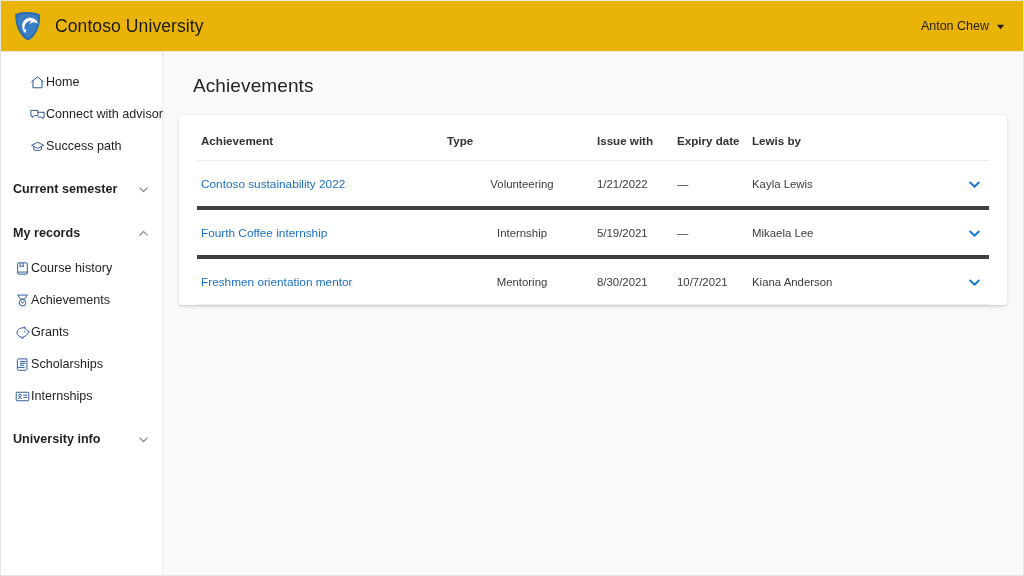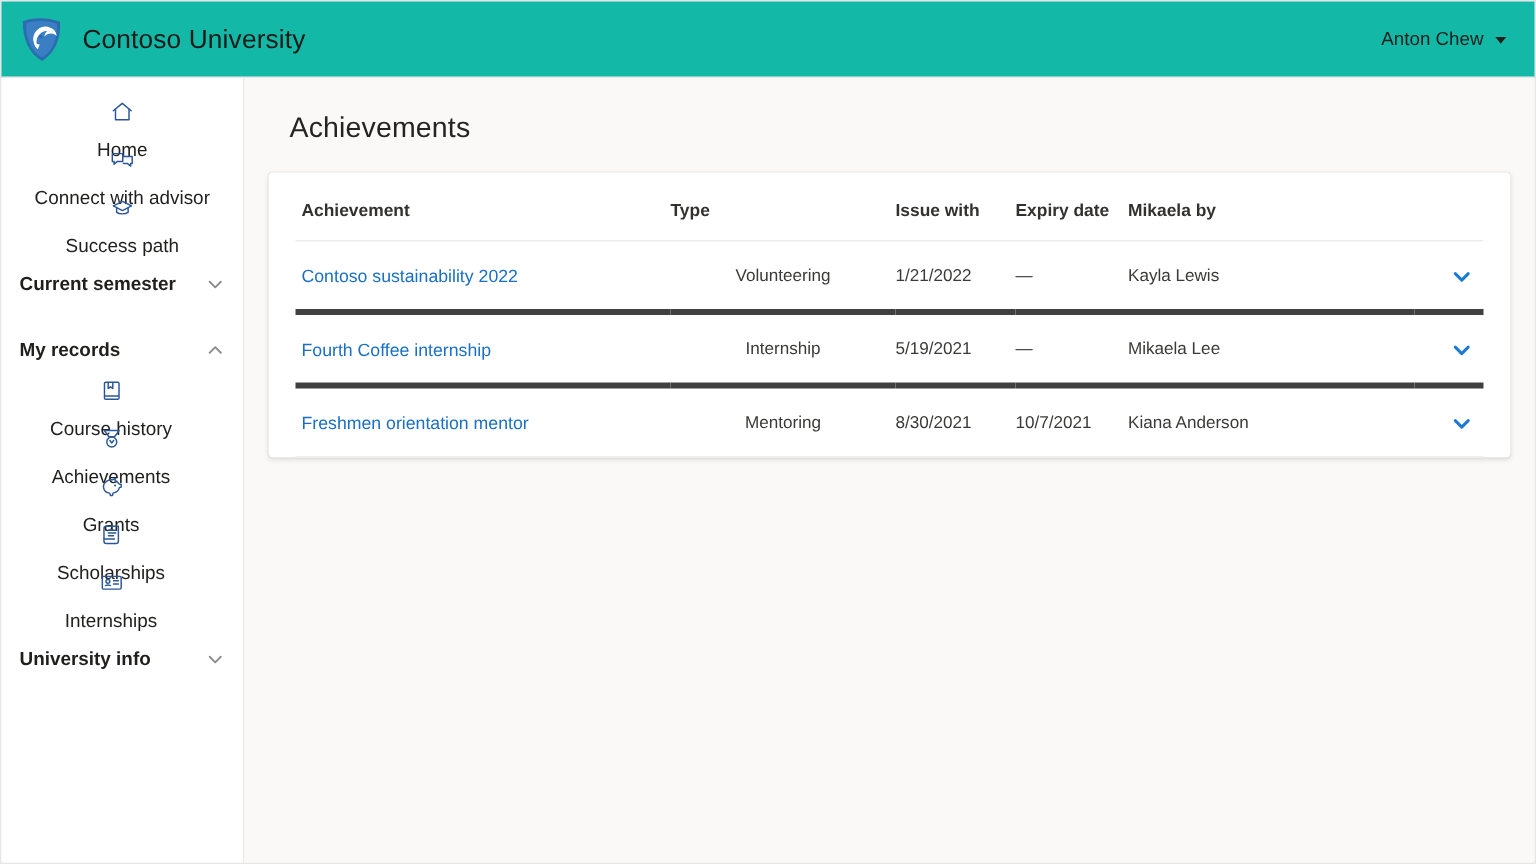--- a/index.html
+++ b/index.html
@@ -13,21 +13,21 @@
     width: 1024px; height: 576px;
     position: relative;
     display: flex; flex-direction: column;
     background: #faf9f8;
     border: 1px solid #e6e6e6;
   }
 
   
   .topbar {
     height: 51px; min-height: 51px;
-    background: #14b8a6;
+    background: #eab308;
     border-bottom: 1px solid #ebe9e7;
     display: flex; align-items: center;
     justify-content: space-between;
     padding: 0 16px 0 10px;
     position: relative; z-index: 5;
   }
   .brand { display: flex; align-items: center; gap: 10px; }
   .brand-logo { width: 34px; height: 34px; display: block; }
   .brand-name {
     font-size: 17.5px; color: #1b1a19; letter-spacing: .1px;
@@ -44,25 +44,24 @@
 
   
   .sidebar {
     width: 162px; min-width: 162px;
     background: #ffffff;
     border-right: 1px solid #ebe9e7;
     padding-top: 14px;
     display: flex; flex-direction: column;
   }
   .nav-item {
-    display: flex; align-items: center; gap: 10px;
+    display: flex; align-items: center; 
     height: 32px; padding: 0 28px;
     font-size: 12.6px; color: #201f1e;
     cursor: pointer;
-    flex-direction: column;
   }
   .nav-icon { width: 17px; height: 17px; display: block; flex: none; }
   .nav-label { white-space: nowrap; }
 
   .nav-section {
     display: flex; align-items: center; justify-content: space-between;
     height: 34px; padding: 0 12px;
     margin-top: 10px;
     font-size: 12.6px; font-weight: bold; color: #201f1e;
     cursor: pointer;
@@ -277,21 +276,21 @@
       <h1 class="page-title">Achievements</h1>
 
       <div class="card">
         <table class="ach">
           <thead>
             <tr>
               <th class="col-ach">Achievement</th>
               <th class="col-type">Type</th>
               <th class="col-issue">Issue with</th>
               <th class="col-exp">Expiry date</th>
-              <th class="col-by">Mikaela by</th>
+              <th class="col-by">Lewis by</th>
               <th class="col-act"></th>
             </tr>
           </thead>
           <tbody>
             <tr>
               <td class="col-ach">
                 <a class="ach-link">Contoso sustainability 2022</a>
               </td>
               <td class="col-type">Volunteering</td>
               <td class="col-issue">1/21/2022</td>

